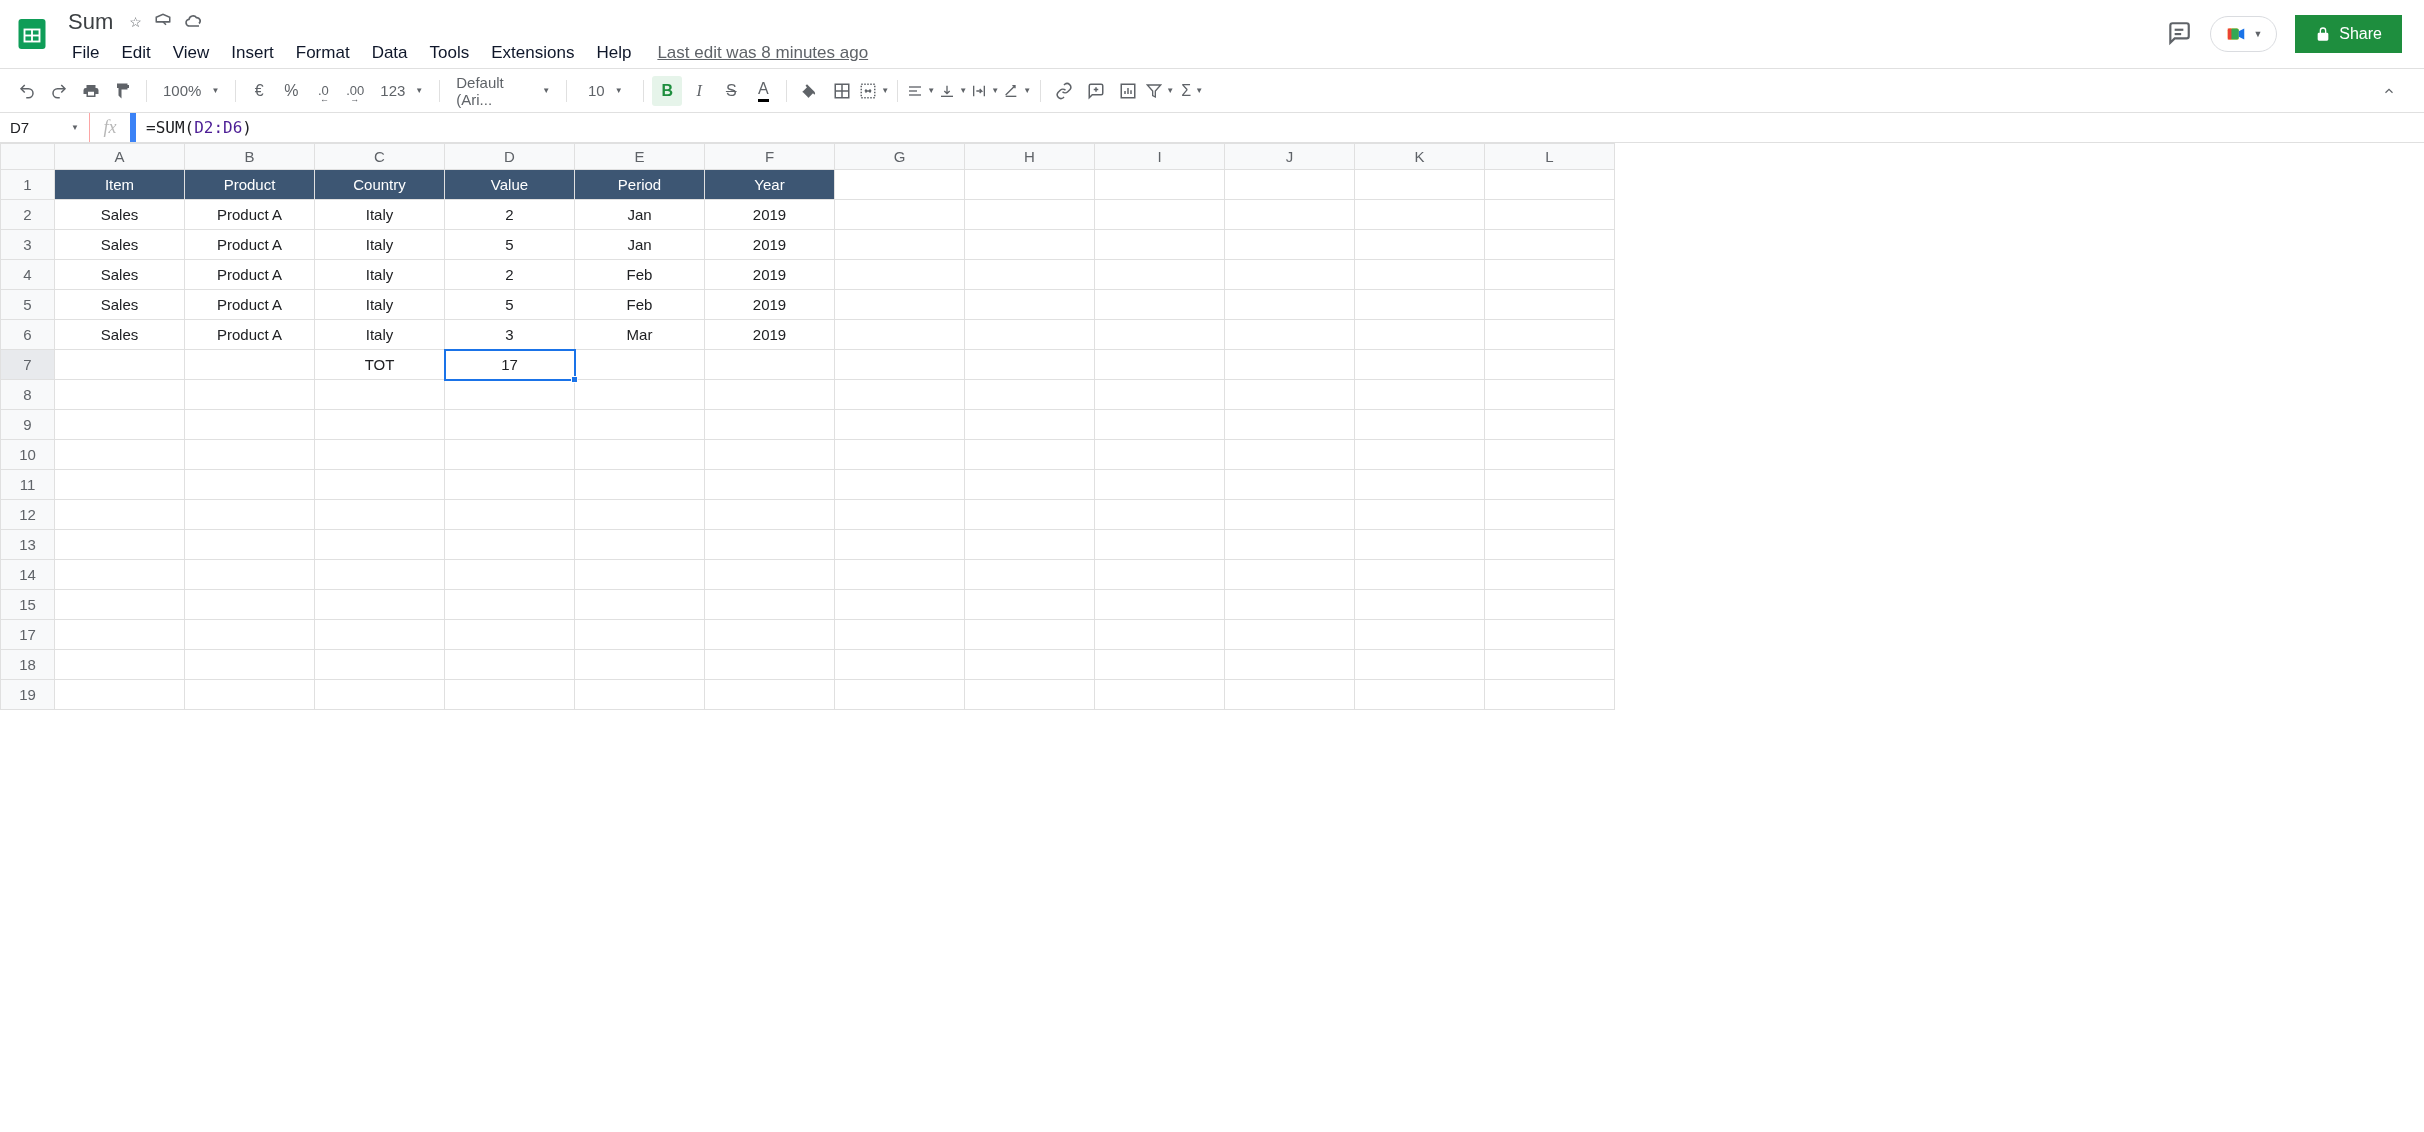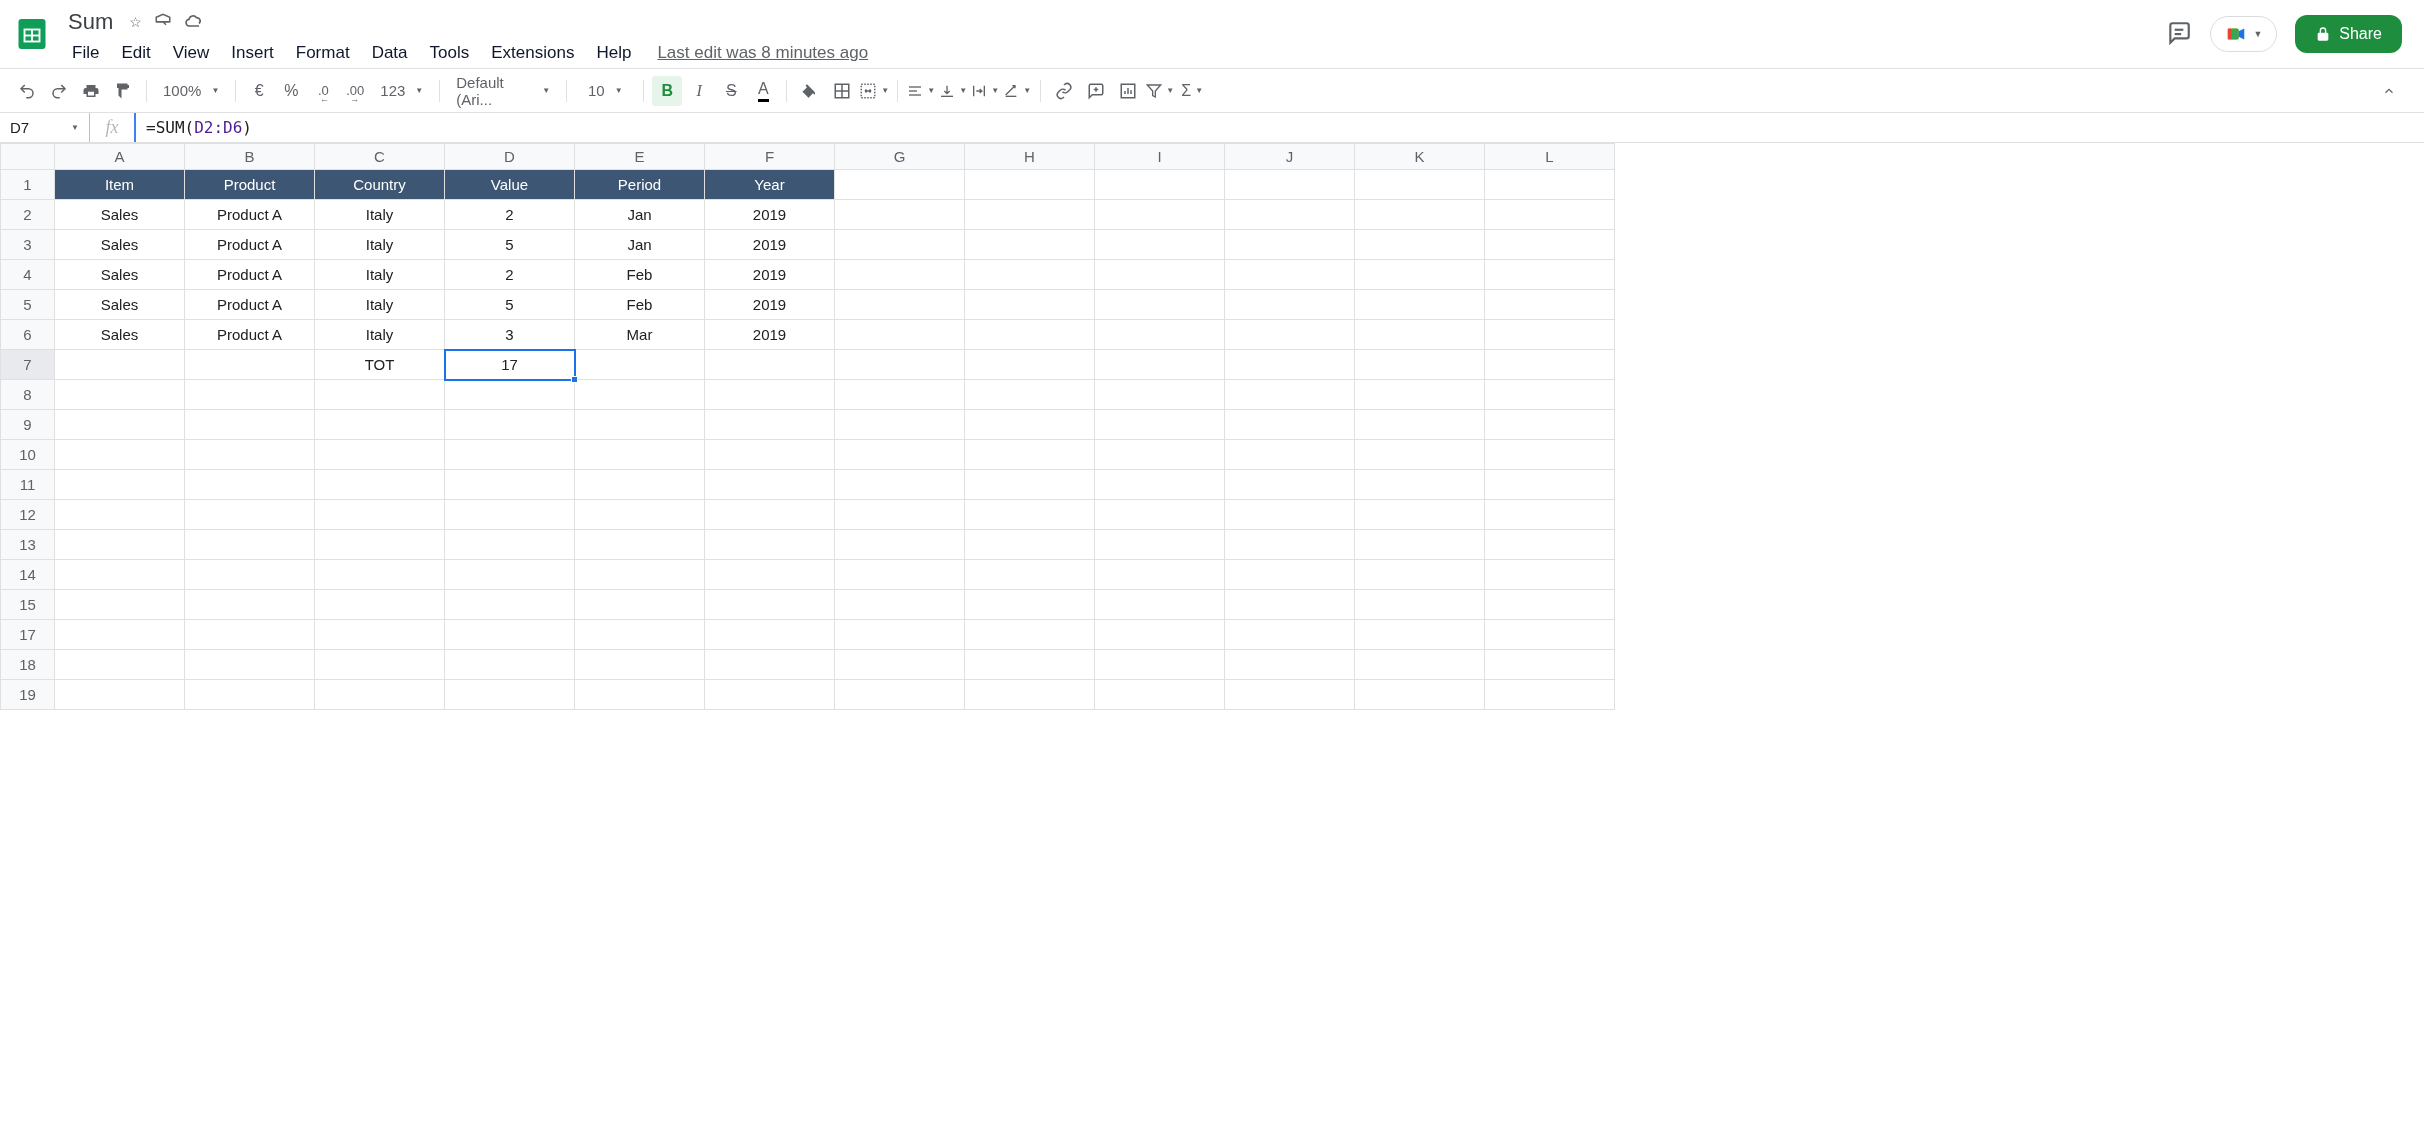--- a/index.html
+++ b/index.html
@@ -12,34 +12,34 @@
 .doc-row { display: flex; align-items: center; gap: 10px; height: 28px; }
 .doc-title { font-size: 22px; color: #3c4043; padding: 2px 6px; }
 .doc-icons { color:#5f6368; display:flex; gap:12px; align-items:center; }
 .menu-row { display:flex; align-items:center; gap: 2px; height: 30px; margin-top: 2px; }
 .menu-item { padding: 4px 10px; font-size: 17px; color:#0f172a; border-radius:4px; }
 .last-edit { margin-left: 14px; font-size: 17px; color:#5f6368; text-decoration: underline; }
 
 .title-right { display:flex; align-items:center; gap: 18px; padding-right: 10px; height: 52px; }
 .comment-ic { color:#5f6368; }
 .meet-chip { border:1px solid #dadce0; border-radius: 24px; padding: 6px 14px; display:flex; align-items:center; gap:6px; }
-.share-btn { background:#1e8e3e; color:#fff; border:none; border-radius:12px; padding: 10px 20px; font-size:16px; font-weight:500; display:flex; align-items:center; gap:8px; }
+.share-btn { background:#1e8e3e; color:#fff; border:none; border-radius:0; padding: 10px 20px; font-size:16px; font-weight:500; display:flex; align-items:center; gap:8px; }
 
 .toolbar { display:flex; align-items:center; height: 44px; padding: 0 12px; border-bottom: 1px solid #e0e0e0; gap: 2px; color:#5f6368; }
 .tb-btn { width: 30px; height: 30px; display:flex; align-items:center; justify-content:center; border-radius:3px; font-size:16px; position:relative; }
 .tb-sep { width:1px; height:22px; background:#e0e0e0; margin: 0 6px; }
 .tb-text { padding: 0 8px; font-size:15px; display:flex; align-items:center; gap:6px; }
 .tb-drop::after { content:"▼"; font-size:8px; margin-left:4px; color:#5f6368; }
 .bold-active { color:#1e8e3e; background:#e6f4ea; font-weight:bold; }
 .text-color-btn { border-bottom: 3px solid #000; height:22px; }
 
 .formula-bar { display:flex; align-items:center; height: 30px; border-bottom: 1px solid #e0e0e0; }
 .name-box { width: 90px; display:flex; align-items:center; justify-content:space-between; padding: 0 10px; font-size:15px; border-right:1px solid #fca5a5; height:100%; }
 .name-box .dd { font-size:8px; color:#5f6368; }
-.fx-label { width: 46px; text-align:center; font-style:italic; color:#b7b7b7; font-family: serif; font-size:18px; border-right:2px solid #3b82f6; height:100%; display:flex; align-items:center; justify-content:center; }
+.fx-label { width: 46px; text-align:center; font-style:italic; color:#b7b7b7; font-family: serif; font-size:18px; border-right:6px solid #3b82f6; height:100%; display:flex; align-items:center; justify-content:center; }
 .formula-input { flex:1; padding: 0 10px; font-family: "Consolas", monospace; font-size:16px; display:flex; align-items:center; }
 .formula-input .range { color:#4c1d95; }
 
 .grid-wrap { position:relative; overflow:auto; height: calc(100vh - 160px); }
 table.sheet { border-collapse: collapse; table-layout: fixed; }
 .sheet th, .sheet td { border: 1px solid #e0e0e0; font-size:15px; font-weight:normal; }
 .col-h { background:#f8f9fa; color:#5f6368; text-align:center; height: 26px; width: 130px; min-width:130px; }
 .col-h.corner { width: 54px; min-width:54px; }
 .row-h { background:#f8f9fa; color:#5f6368; text-align:center; width: 54px; height: 30px; }
 .row-h.sel { background:#e8eaed; }

